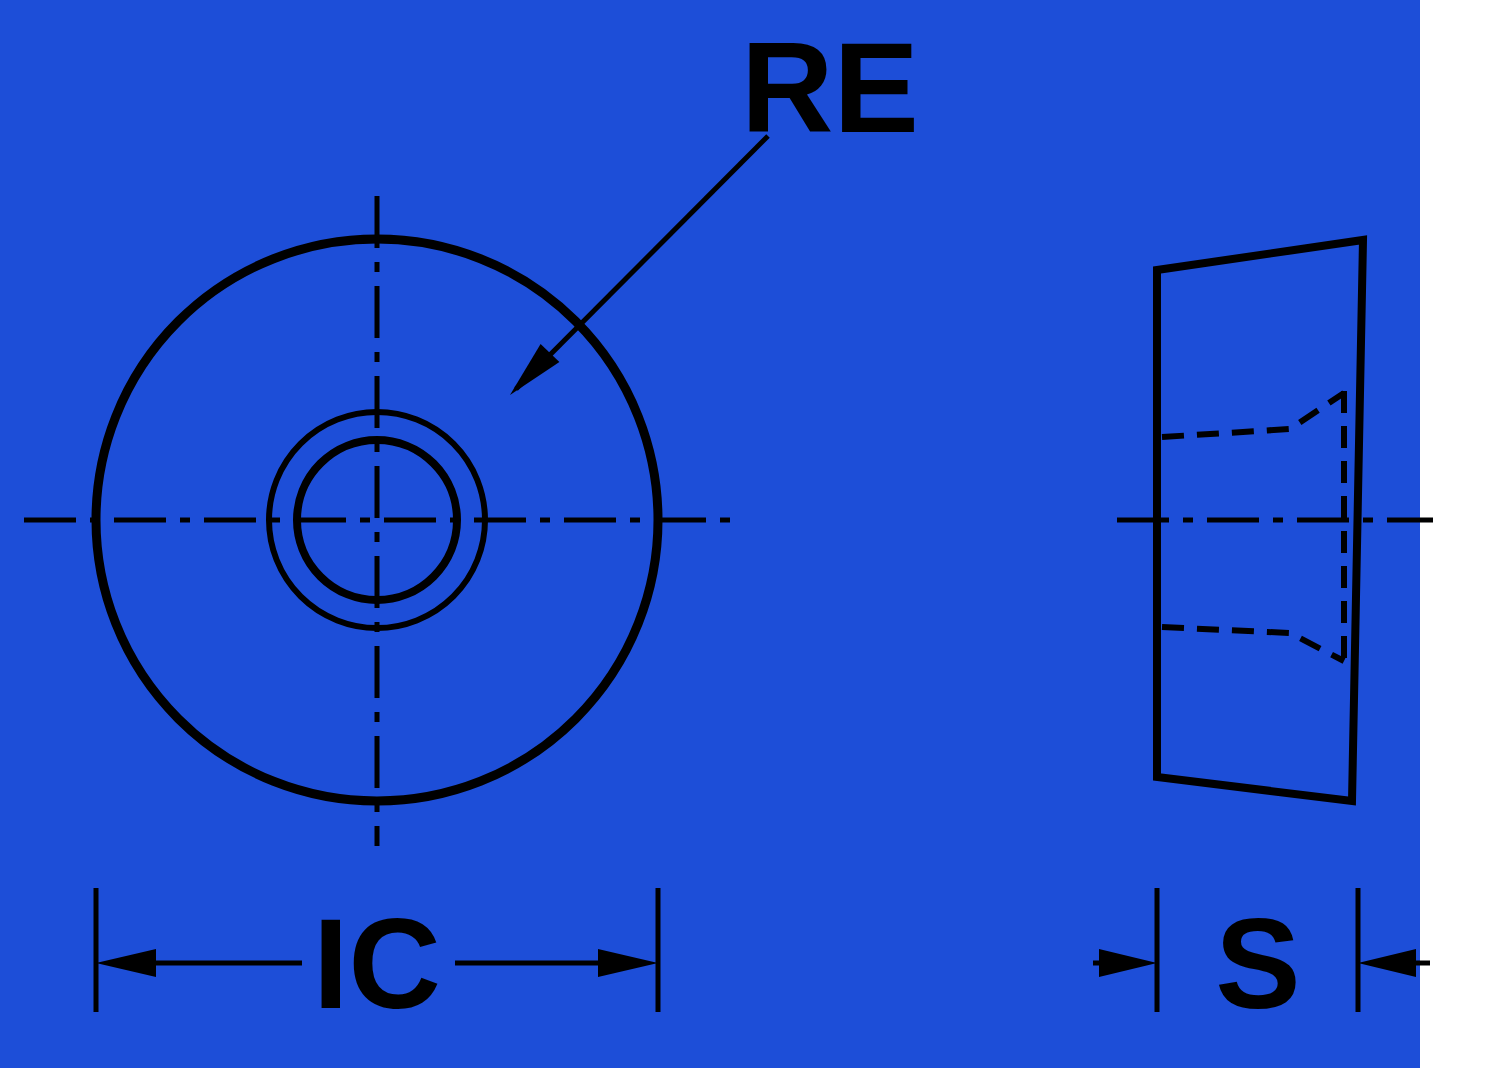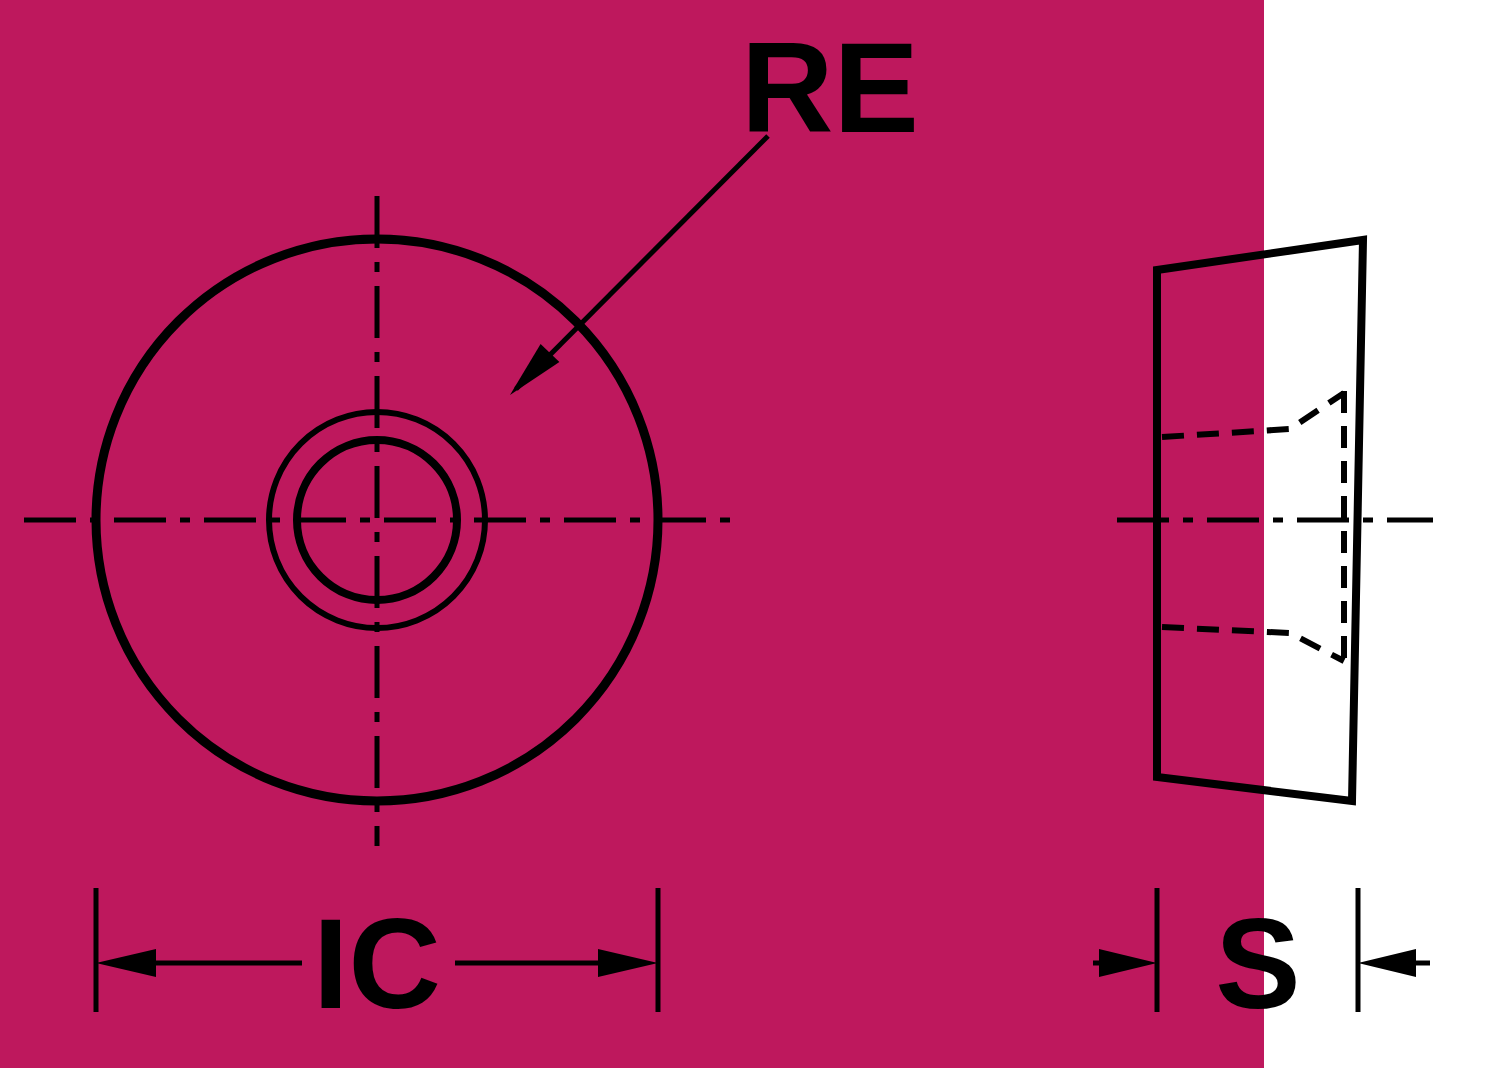--- a/index.html
+++ b/index.html
@@ -5,23 +5,23 @@
   html, body {
     margin: 0;
     padding: 0;
     background: #ffffff;
     width: 1500px;
     height: 1068px;
     overflow: hidden;
   }
   .stage {
     position: relative;
-    width: 1264px;
+    width: 1420px;
     height: 1068px;
-    background: #be185d;
+    background: #1d4ed8;
   }
   svg { display: block; }
 
   
   .outline      { stroke: #000000; fill: none; }
   .w9           { stroke-width: 9; }
   .w8           { stroke-width: 8; }
   .w6           { stroke-width: 6; }
   .centerline   { stroke: #000000; stroke-width: 5; fill: none;
                   stroke-dasharray: 52 14 10 14; }

